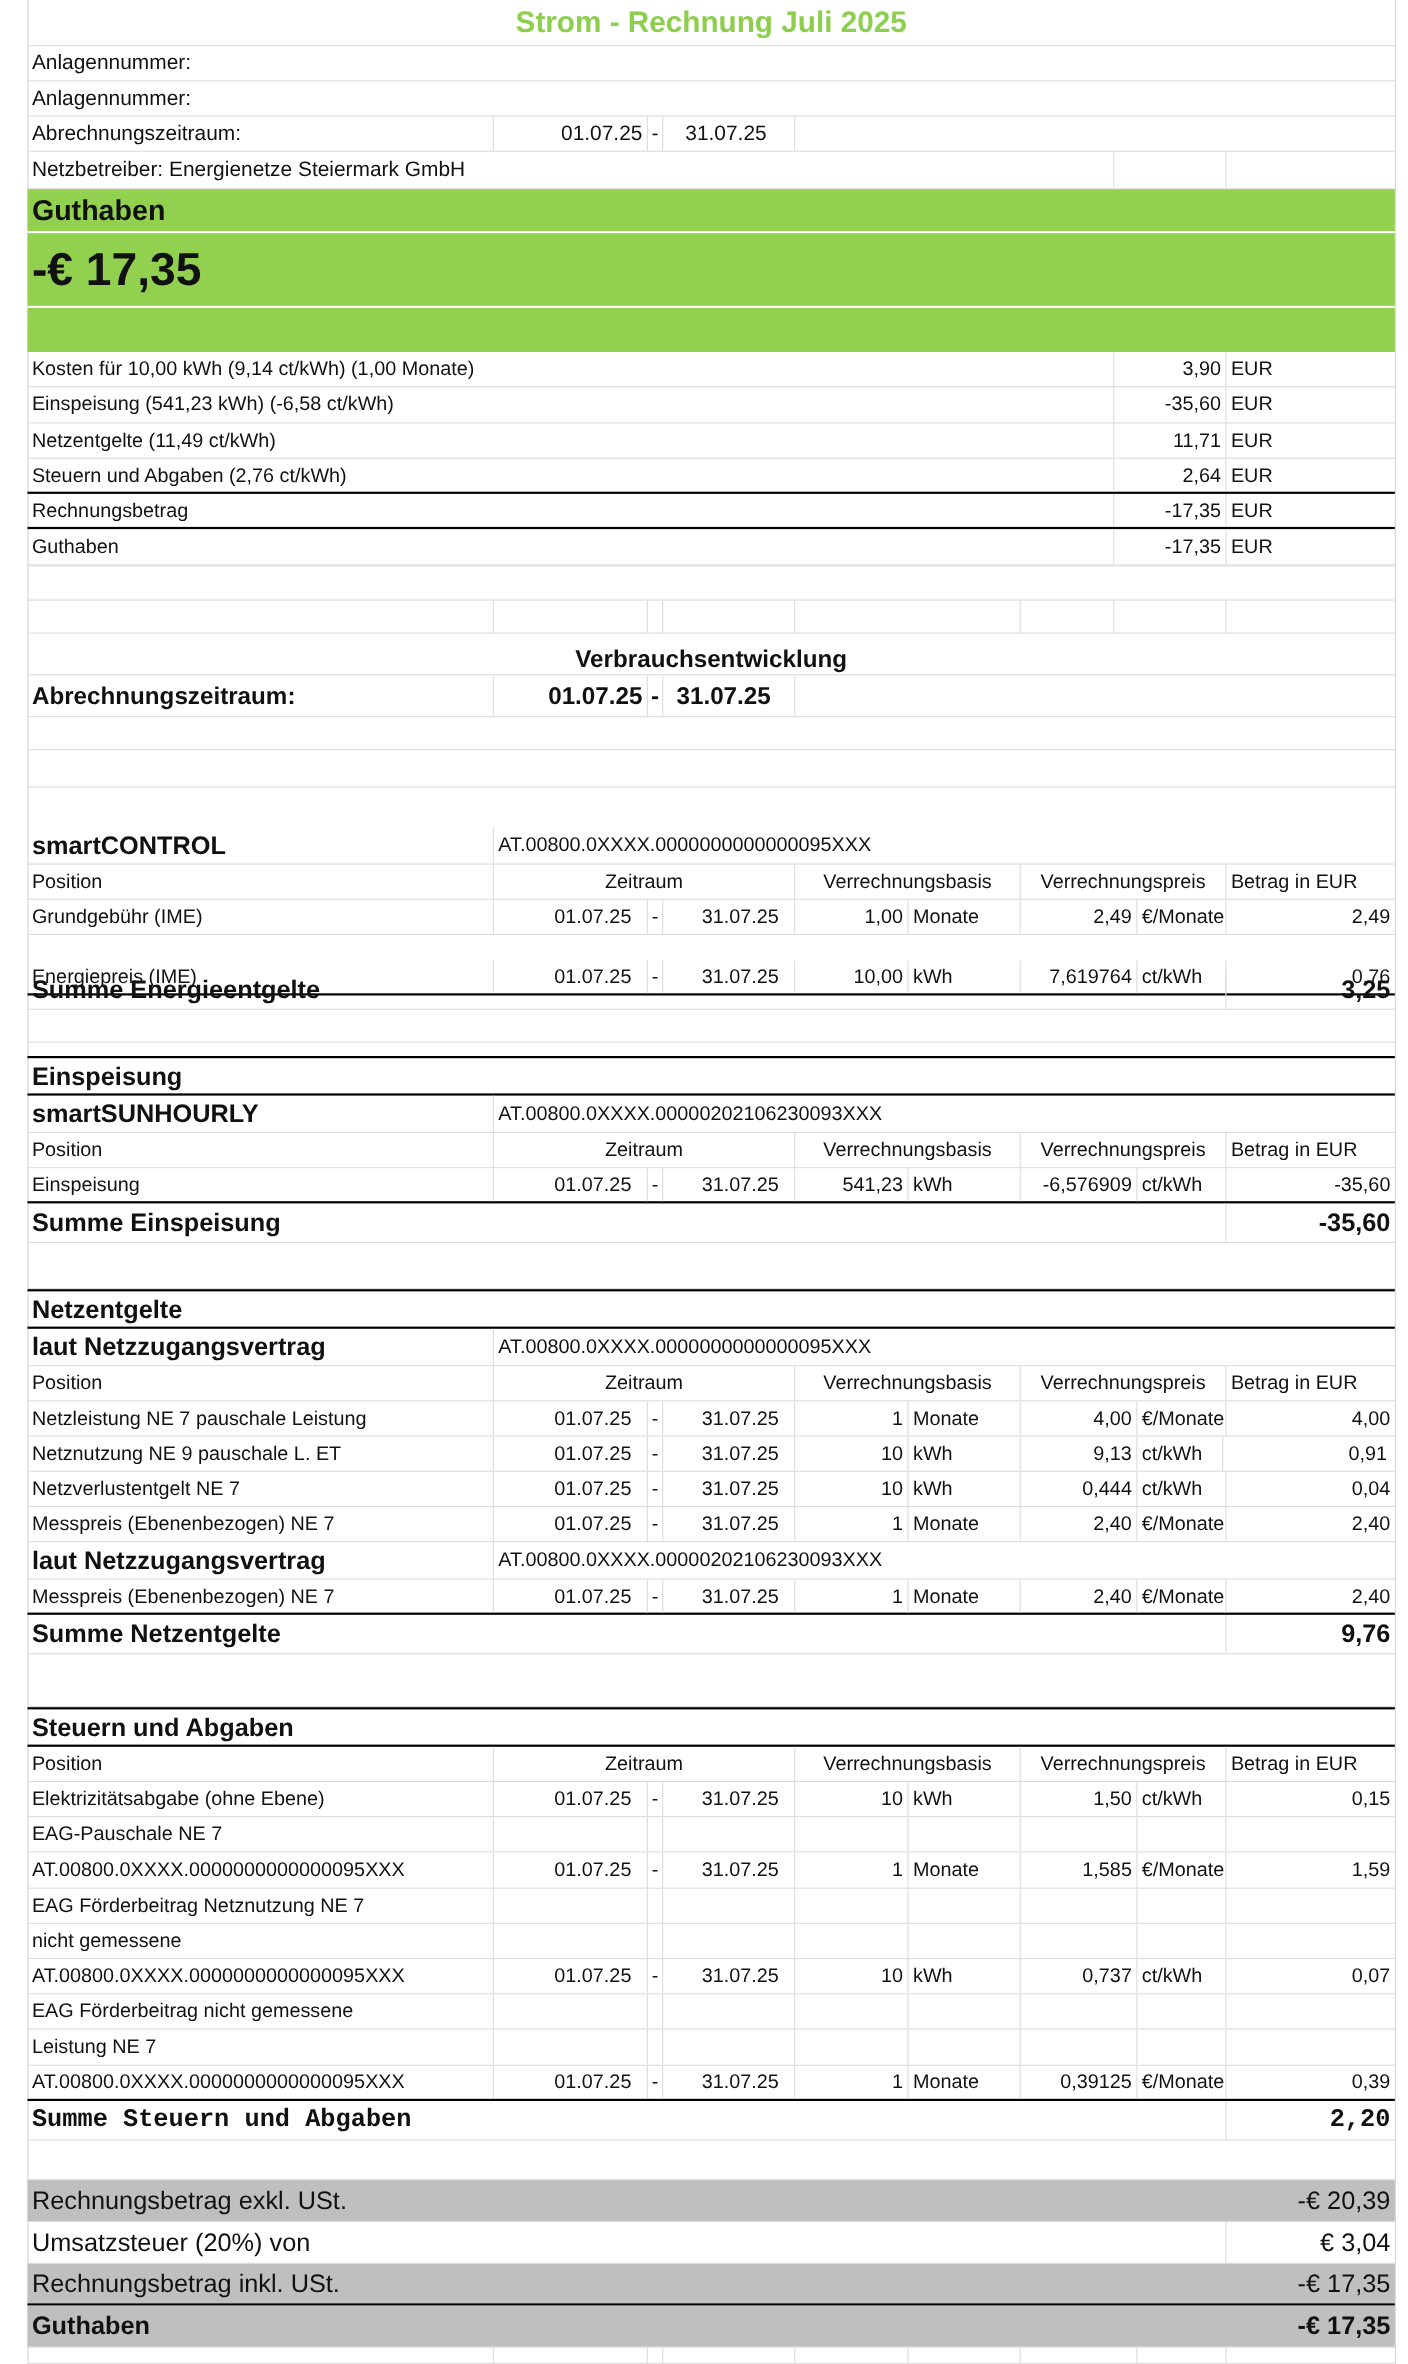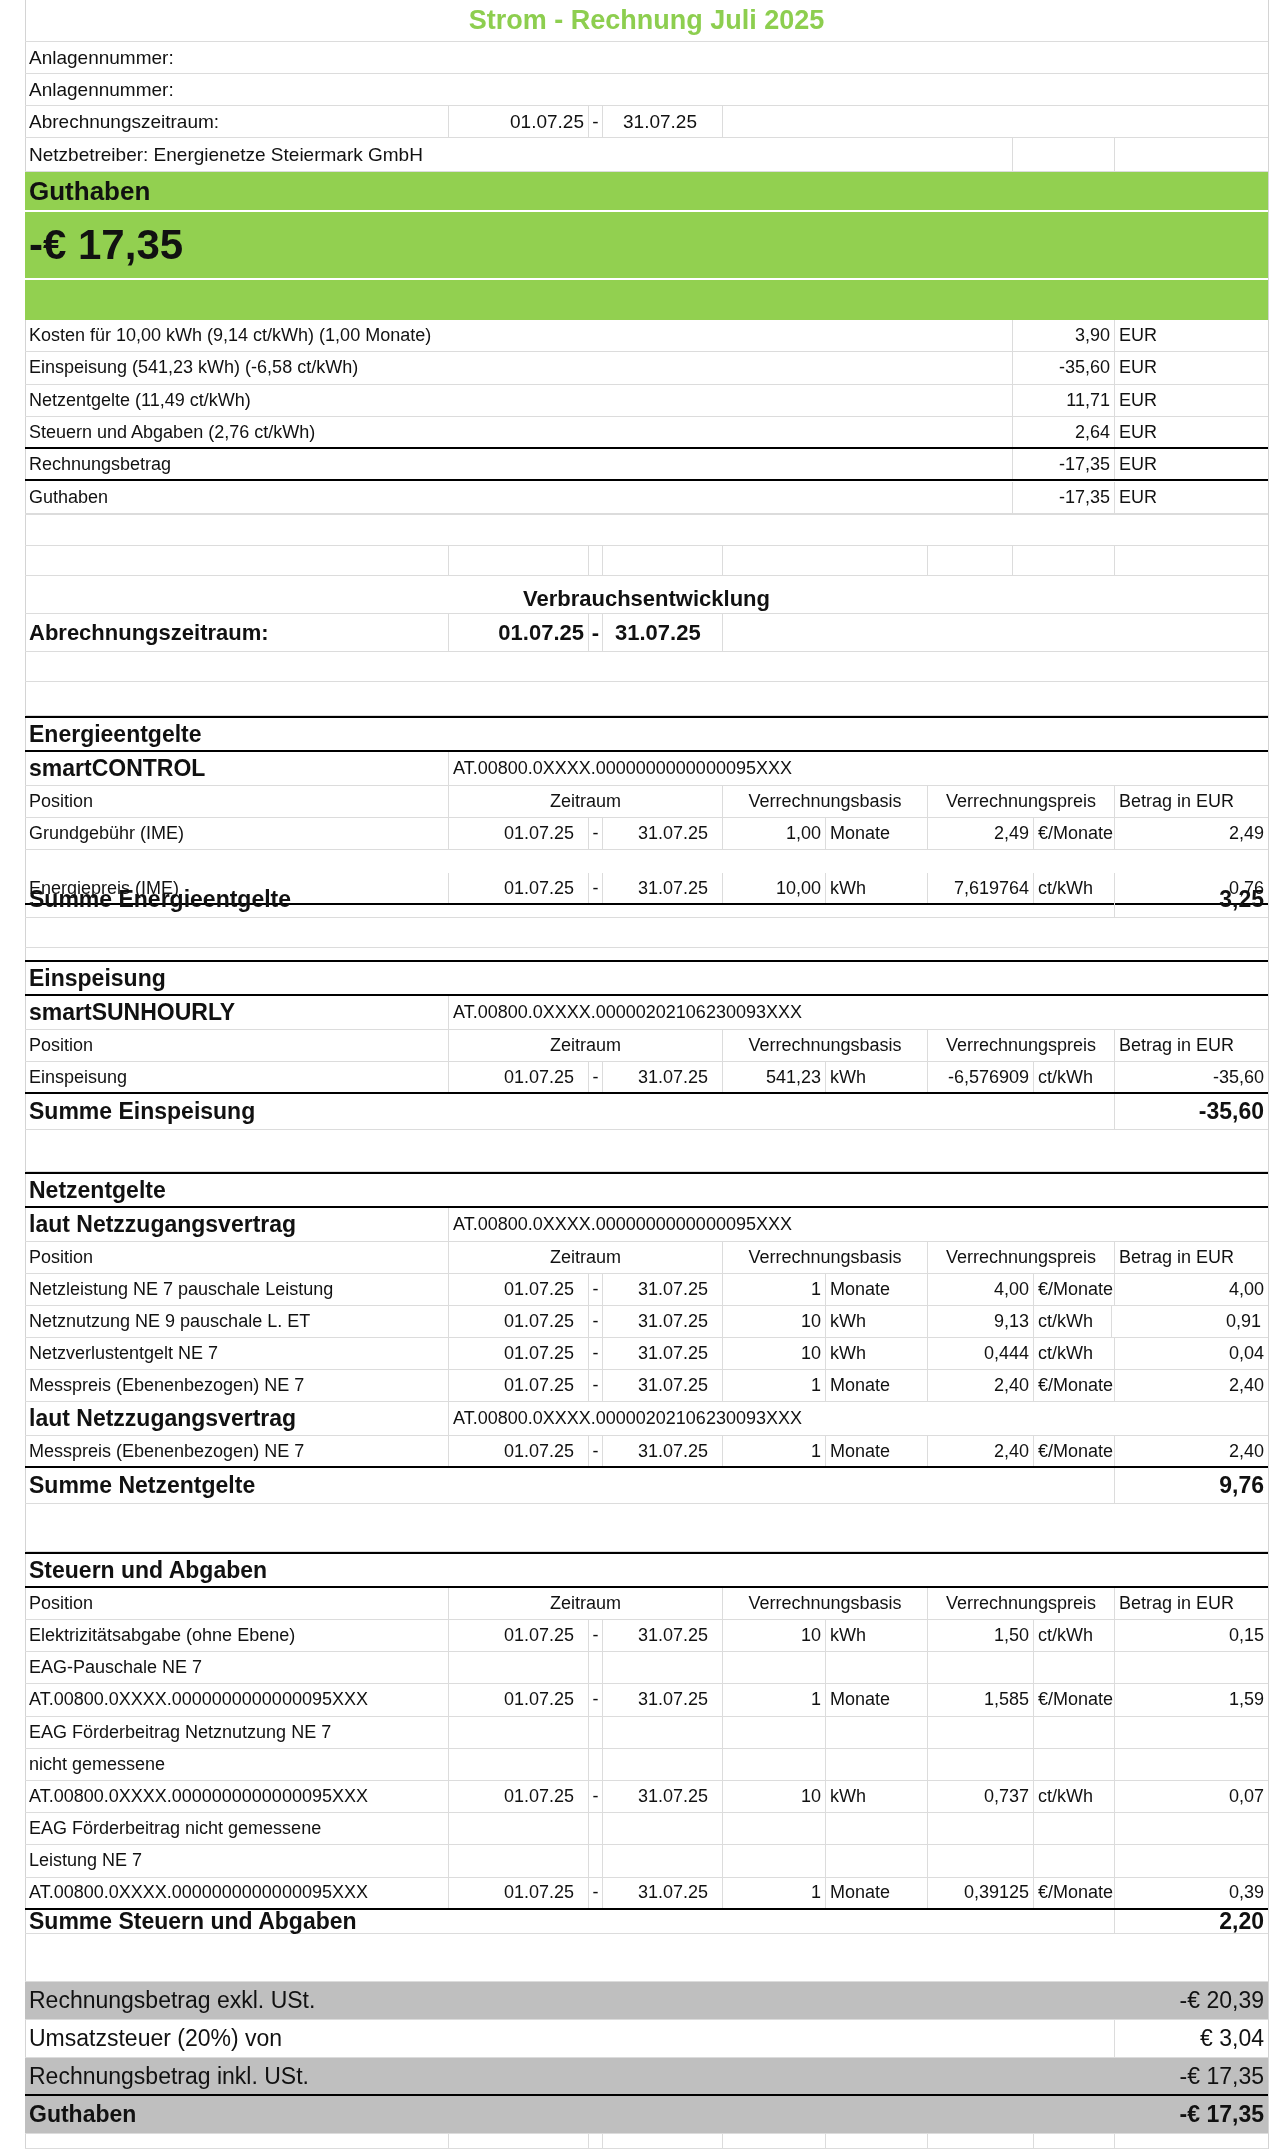--- a/index.html
+++ b/index.html
@@ -116,23 +116,20 @@
     </div>
     <div class="row" style="top: 481.5px; height: 32.3px;">
       <div class="cell l small" style="left: 0px; width: 987px;">Guthaben</div>
       <div class="cell r vl small" style="left: 987px; width: 102px;">-17,35</div>
       <div class="cell l vl small" style="left: 1089px; width: 154px;">EUR</div>
     </div>
     <div class="row" style="top: 513.8px; height: 0.2px;">
       <div class="cell vl" style="left: 987px; width: 102px;"></div>
       <div class="cell vl" style="left: 1089px; width: 154px;"></div>
     </div>
-    <div class="row thick-top thick-bottom" style="top: 716px; height: 36px;">
-      <div class="cell l b" style="left: 0px; width: 1243px; font-size: 23px;">Energieentgelte</div>
-    </div>
     <div class="row" style="top: 752px; height: 34px;">
       <div class="cell l sub" style="left: 0px; width: 423px;">smartCONTROL</div>
       <div class="cell l vl small" style="left: 423px; width: 820px;">AT.00800.0XXXX.0000000000000095XXX</div>
     </div>
     <div class="row" style="top: 786px; height: 32px;">
       <div class="cell l small" style="left: 0px; width: 423px;">Position</div>
       <div class="cell c vl small" style="left: 423px; width: 274px;">Zeitraum</div>
       <div class="cell c vl small" style="left: 697px; width: 205px;">Verrechnungsbasis</div>
       <div class="cell c vl small" style="left: 902px; width: 187px;">Verrechnungspreis</div>
       <div class="cell l vl small" style="left: 1089px; width: 154px;">Betrag in EUR</div>
@@ -374,21 +371,21 @@
       <div class="cell l small" style="left: 0px; width: 423px;">AT.00800.0XXXX.0000000000000095XXX</div>
       <div class="cell r vl small" style="left: 423px; width: 140px; padding-right: 14px;">01.07.25</div>
       <div class="cell c vl small" style="left: 563px; width: 14px;">-</div>
       <div class="cell r vl small" style="left: 577px; width: 120px; padding-right: 14px;">31.07.25</div>
       <div class="cell r vl small" style="left: 697px; width: 103px;">1</div>
       <div class="cell l vl small" style="left: 800px; width: 102px;">Monate</div>
       <div class="cell r vl small" style="left: 902px; width: 106px;">0,39125</div>
       <div class="cell l vl small" style="left: 1008px; width: 81px;">€/Monate</div>
       <div class="cell r vl small" style="left: 1089px; width: 154px;">0,39</div>
     </div>
-    <div class="row" style="top: 1909.8px; height: 24px;">
+    <div class="row" style="top: 1909.8px; height: 36px; font-family: Liberation Mono, monospace;">
       <div class="cell l b tot" style="left: 0px; width: 1089px;">Summe Steuern und Abgaben</div>
       <div class="cell r vl b tot" style="left: 1089px; width: 154px;">2,20</div>
     </div>
     <div class="row" style="top: 1945.8px; height: 36.2px;"></div>
     <div class="row grey" style="top: 1982px; height: 38px;">
       <div class="cell l tot" style="left: 0px; width: 1089px;">Rechnungsbetrag exkl. USt.</div>
       <div class="cell r tot" style="left: 1089px; width: 154px;">-€ 20,39</div>
     </div>
     <div class="row" style="top: 2020px; height: 38px;">
       <div class="cell l tot" style="left: 0px; width: 1089px;">Umsatzsteuer (20%) von</div>

